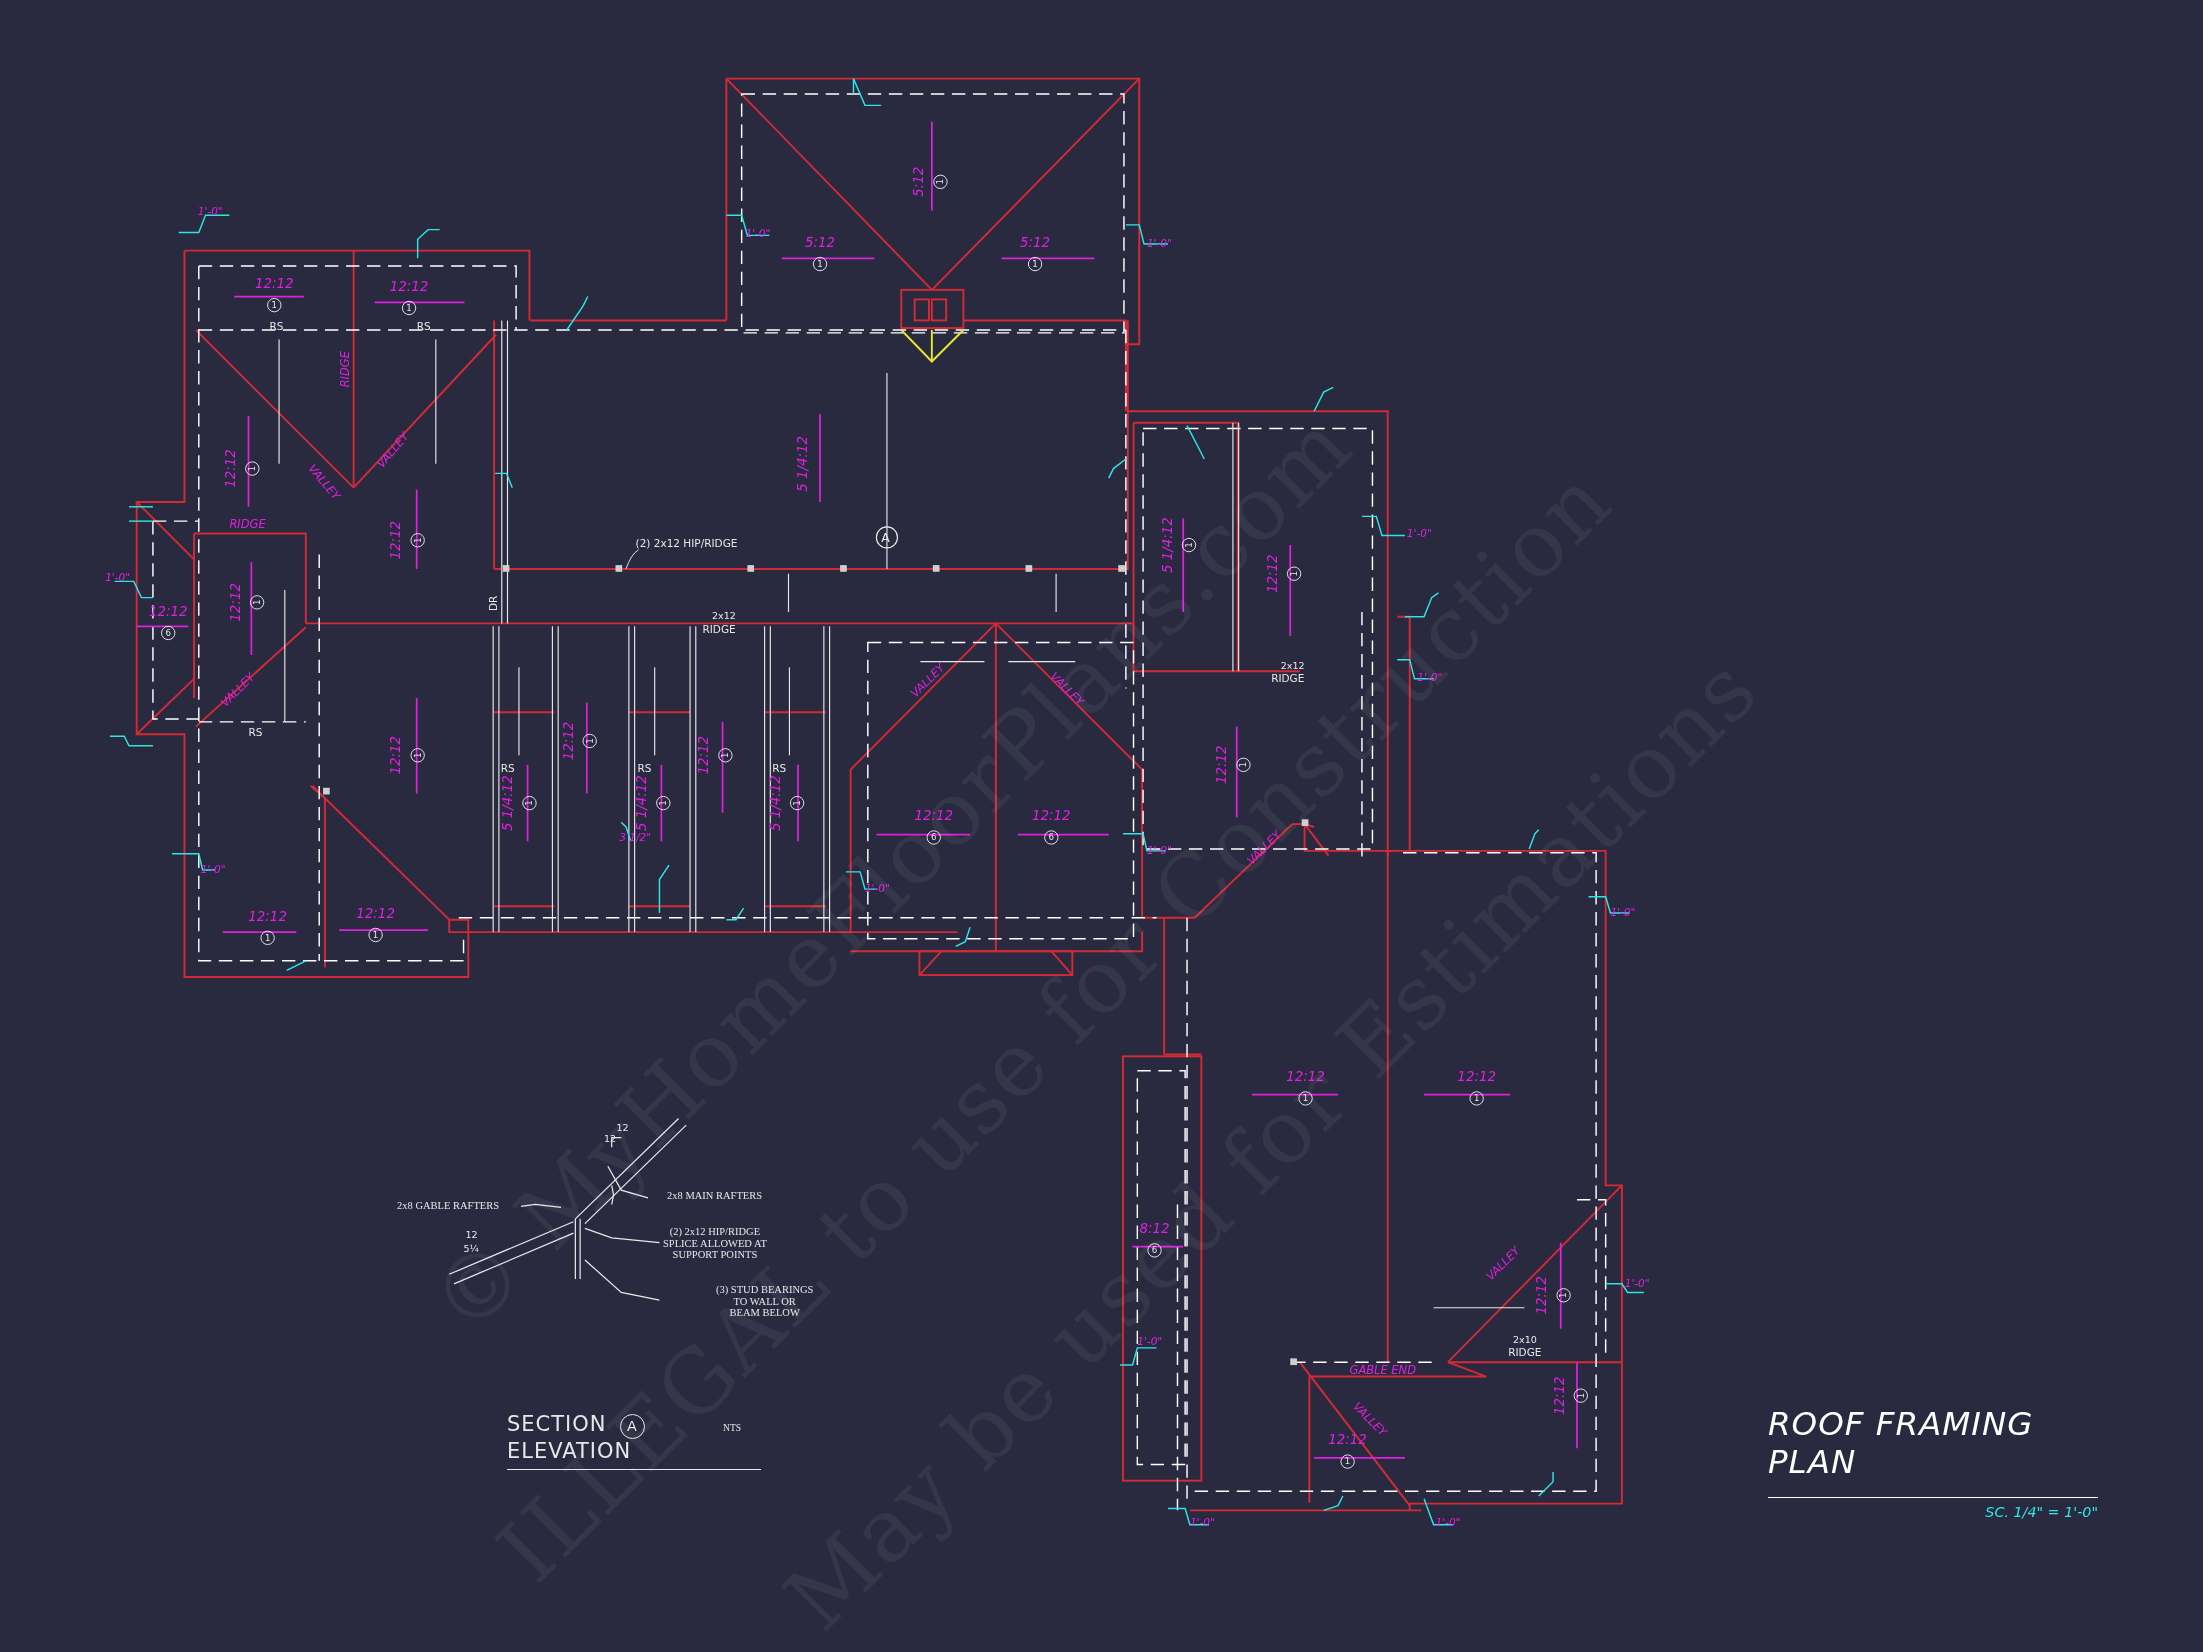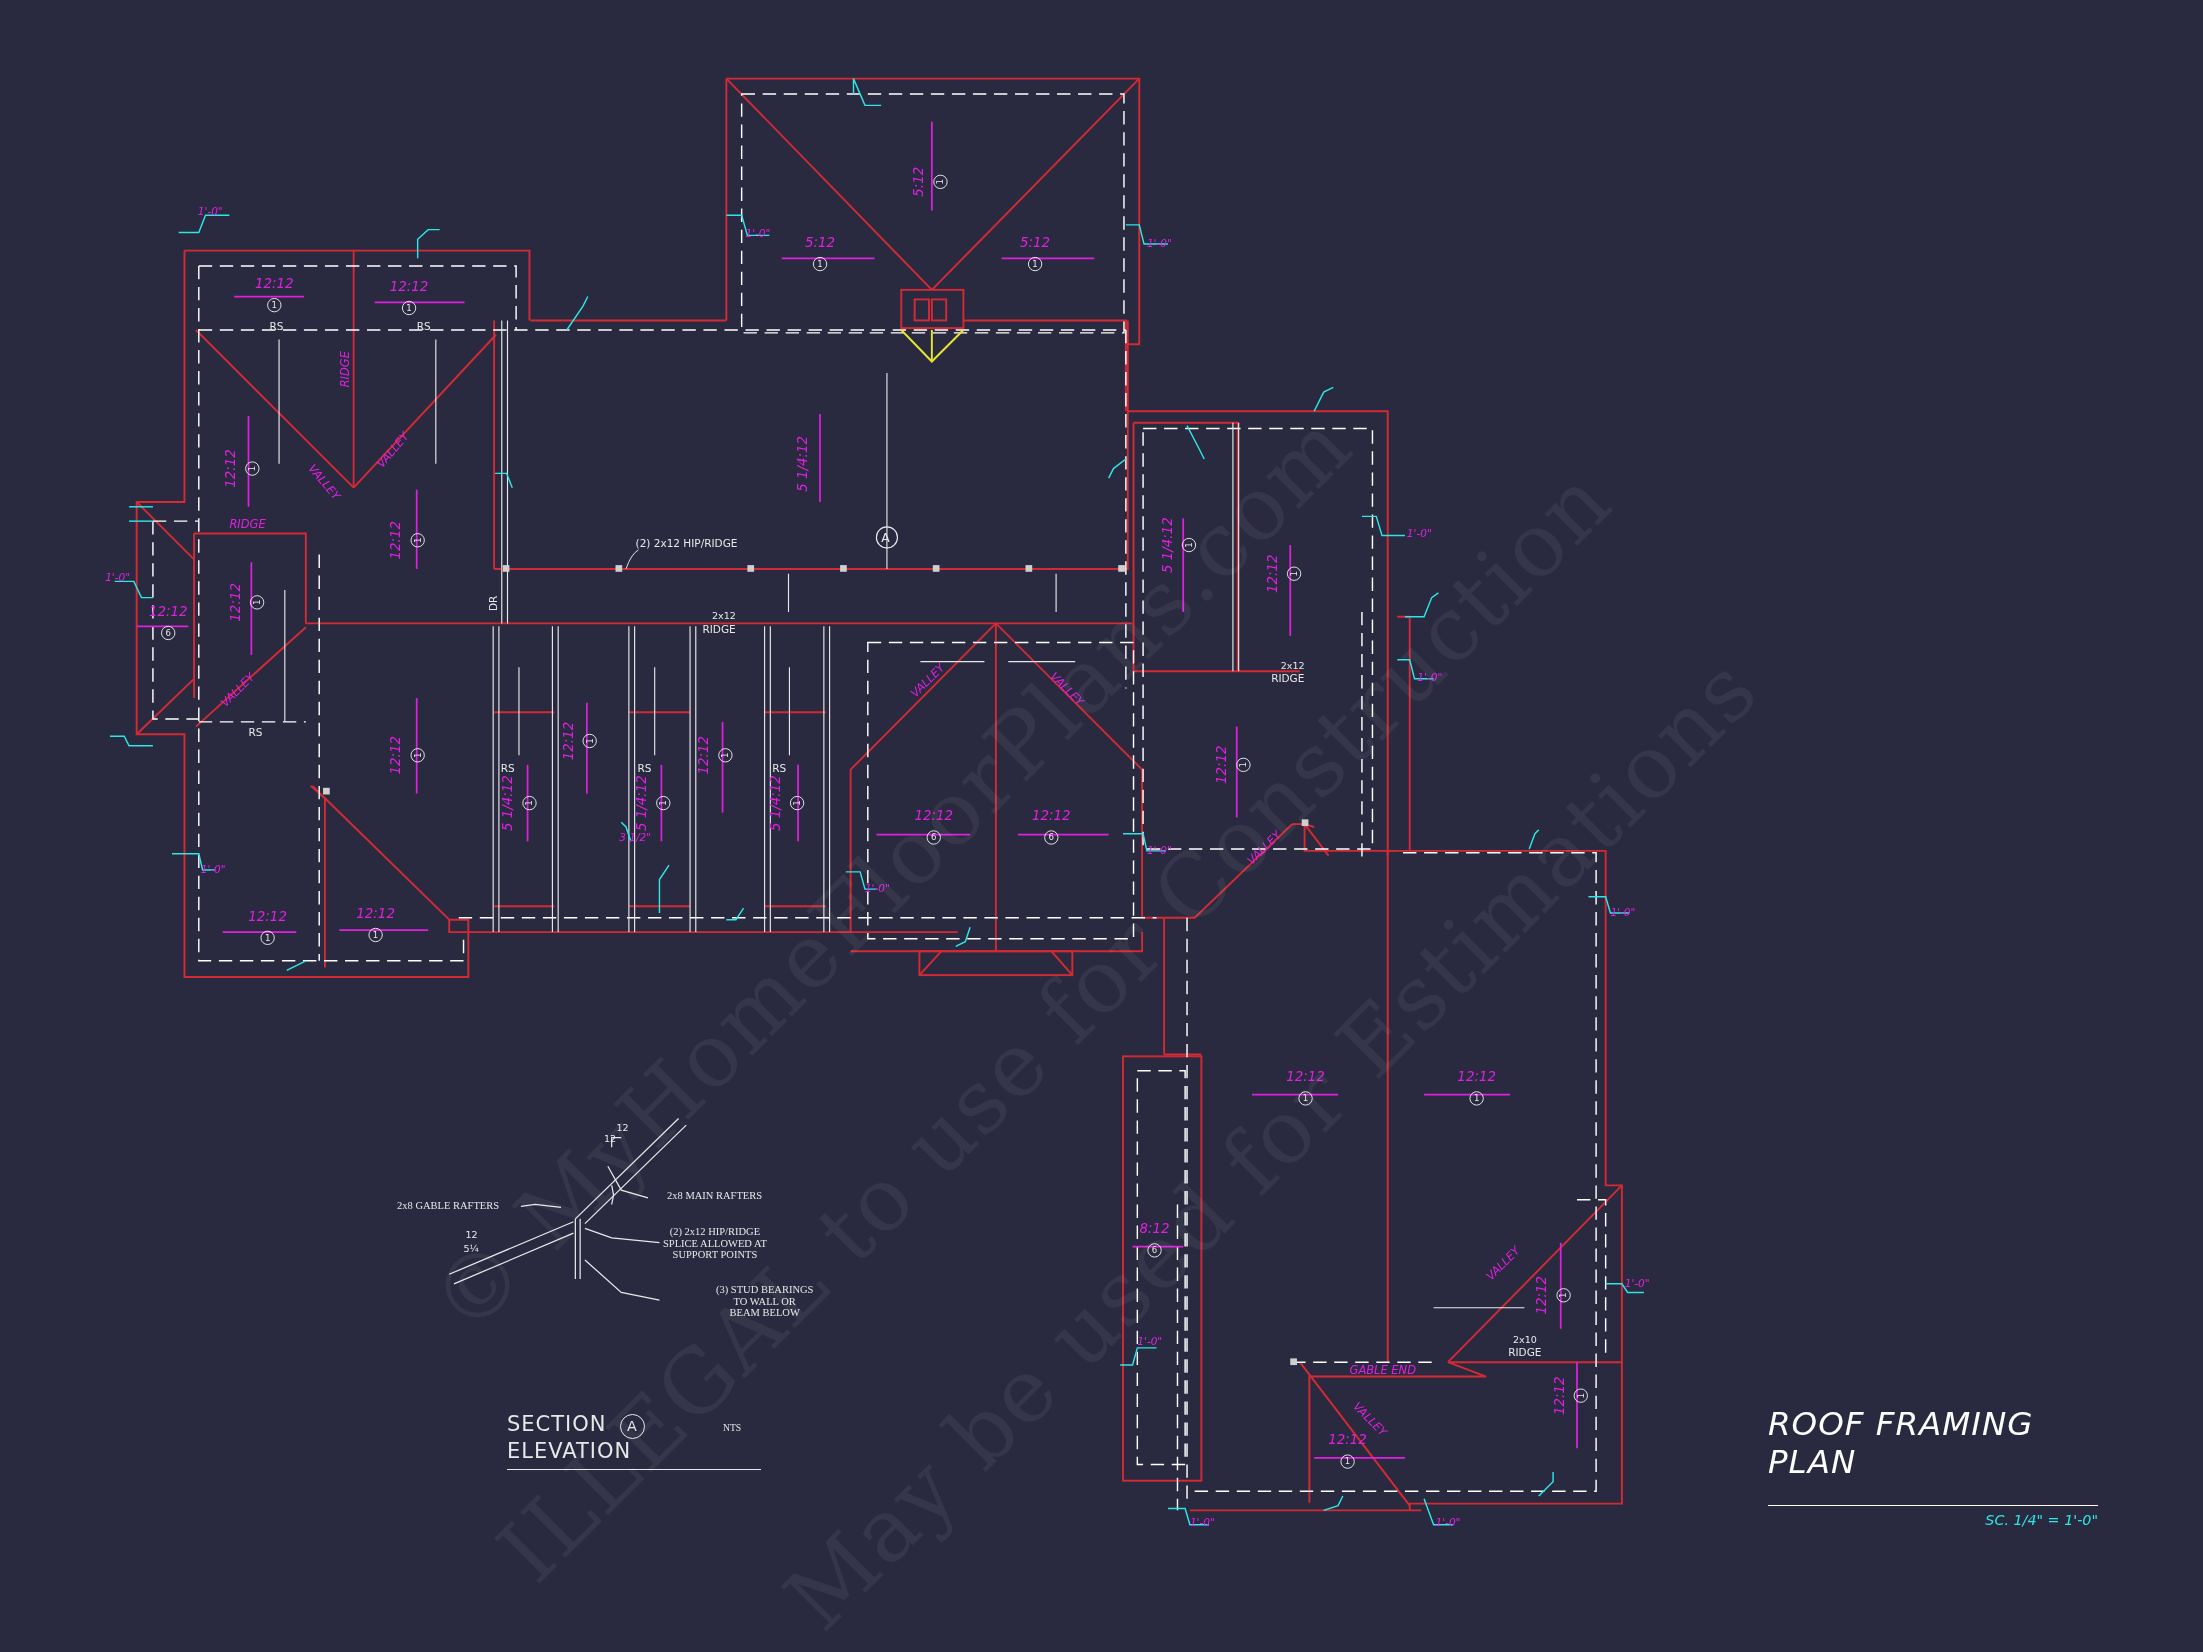--- a/index.html
+++ b/index.html
@@ -1,21 +1,21 @@
 <!DOCTYPE html>
 <html><head>
 <meta charset="utf-8">
 <style>
   html, body { margin:0; padding:0; background:#292a3f; }
   body { width:2203px; height:1653px; overflow:hidden; position:relative; font-family:"DejaVu Sans", sans-serif; }
   #canvas { position:absolute; left:0; top:0; width:2203px; height:1653px; }
   svg text { font-family:"DejaVu Sans", sans-serif; }
   .wm { position:absolute; color:rgba(255,255,255,0.06); font-family:"DejaVu Serif", serif; font-size:88px; white-space:nowrap; transform-origin:left top; letter-spacing:1.9px; pointer-events:none; }
   .title-block { position:absolute; left:1768px; top:1405px; width:330px; }
-  .plan-title { color:#ffffff; font-family:"DejaVu Sans", sans-serif; font-style:italic; font-size:32.5px; letter-spacing:1px; border-bottom:1.9px solid #ffffff; padding-bottom:24px; display:block; }
+  .plan-title { color:#ffffff; font-family:"DejaVu Sans", sans-serif; font-style:italic; font-size:32.5px; letter-spacing:1px; border-bottom:1.9px solid #ffffff; padding-bottom:16px; display:block; }
   .plan-scale { color:#2ee6e6; font-family:"DejaVu Sans", sans-serif; font-style:italic; font-size:14.3px; display:block; text-align:right; margin-top:5.7px; }
   .section-title { position:absolute; left:495px; top:1412px; color:#e8e8e8; font-family:"DejaVu Sans", sans-serif; font-size:21px; letter-spacing:1px; border-bottom:1px solid #e8e8e8; padding:0 3.8px 5.7px 0; width:250px;margin-left:12px; }
   .section-title .circ { display:inline-block; width:23px; height:23px; border:1.4px solid #e8e8e8; border-radius:50%; text-align:center; line-height:23px; font-size:14.3px; margin:0 5.7px; }
   .nts { position:absolute; left:723px; top:1422px; color:#e8e8e8; font-size:9.6px; font-family:Liberation Serif, serif; }
   .note { position:absolute; color:#e8e8e8; font-size:10.5px; font-family:Liberation Serif, serif; line-height:11.5px; text-align:center; white-space:nowrap; }
 </style>
 </head>
 <body>
 
 <div id="canvas">

